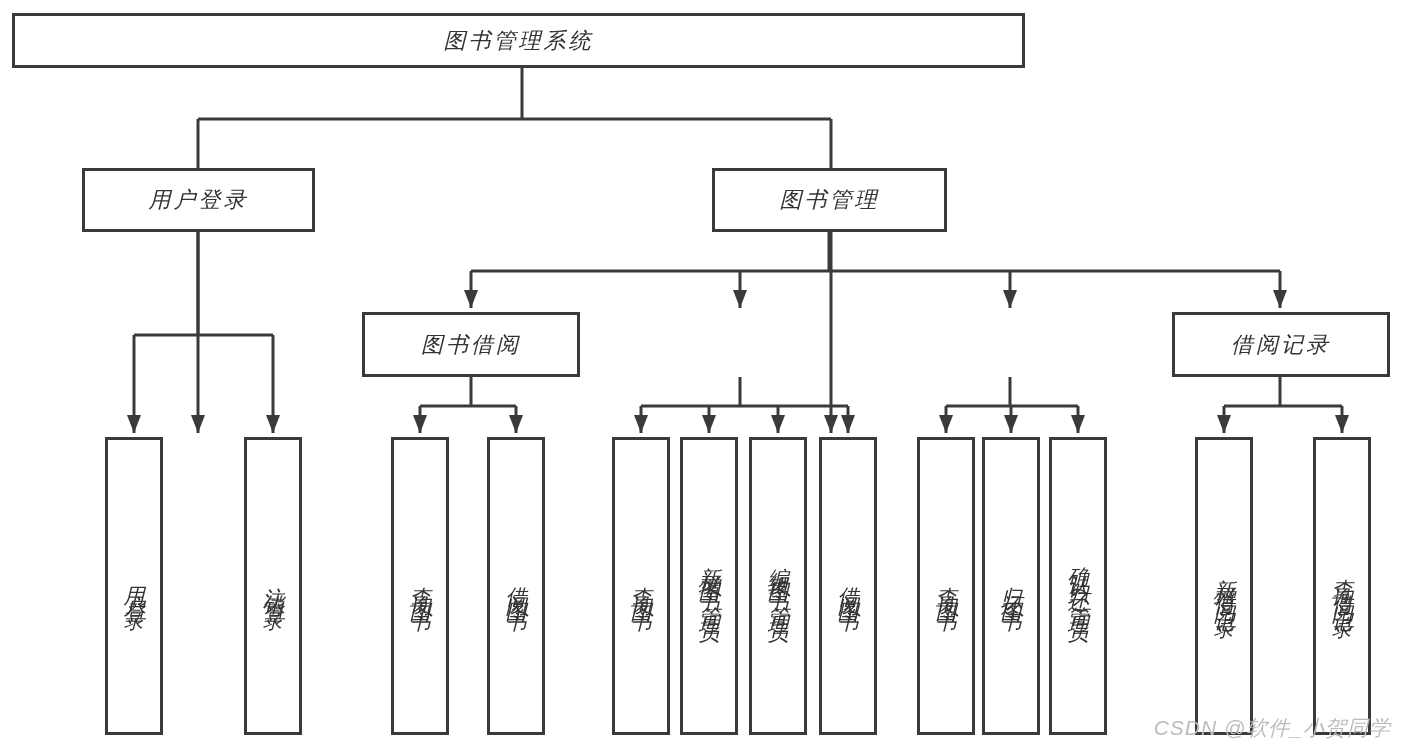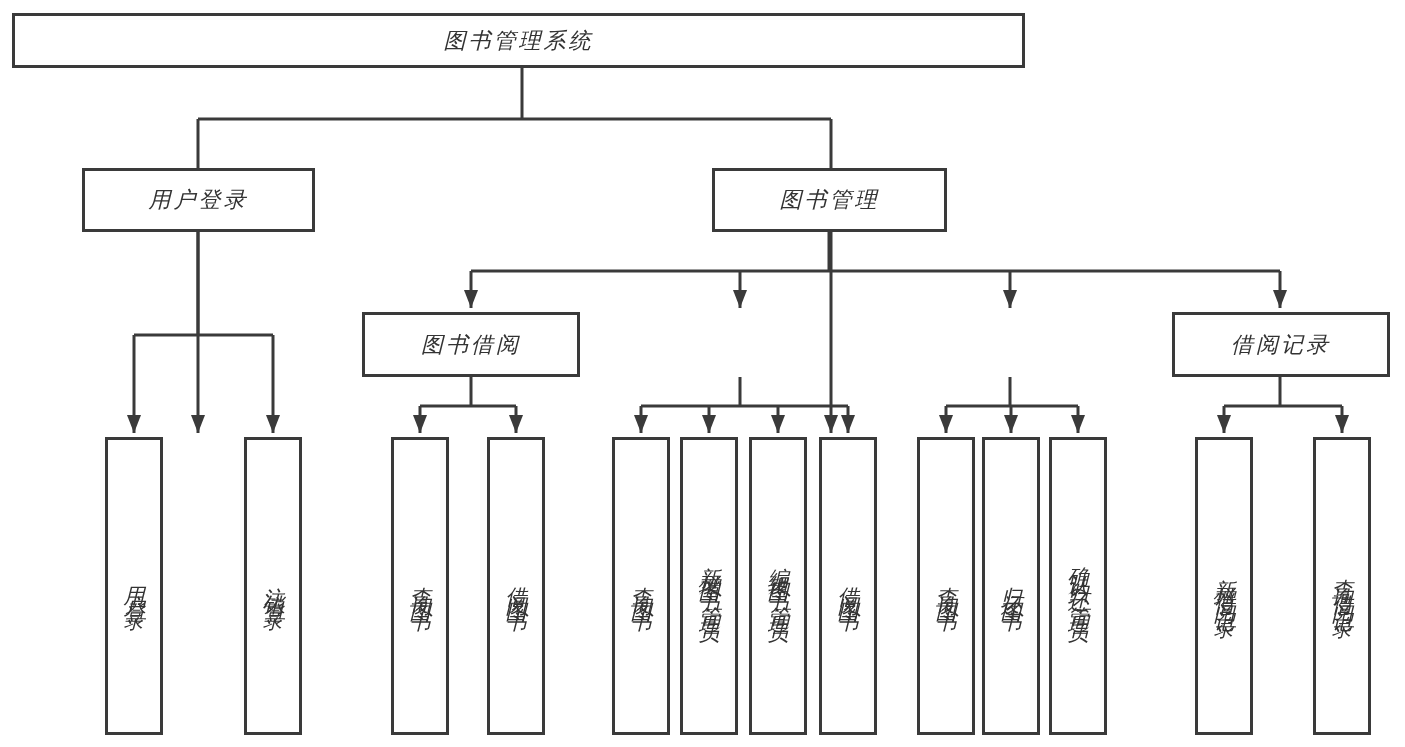--- a/index.html
+++ b/index.html
@@ -139,14 +139,15 @@
   <div class="node v-node n-leaf-4">查询图书</div>
   <div class="node v-node n-leaf-5">新增图书（管理员）</div>
   <div class="node v-node n-leaf-6">编辑图书（管理员）</div>
   <div class="node v-node n-leaf-7">借阅图书</div>
   <div class="node v-node n-leaf-8">查询图书</div>
   <div class="node v-node n-leaf-9">归还图书</div>
   <div class="node v-node n-leaf-10">确认归还（管理员）</div>
   <div class="node v-node n-leaf-11">新增借阅记录</div>
   <div class="node v-node n-leaf-12">查询借阅记录</div>
 
+  <div class="watermark">CSDN @软件_小贺同学</div>
 
 </div>
 
 </body></html>

